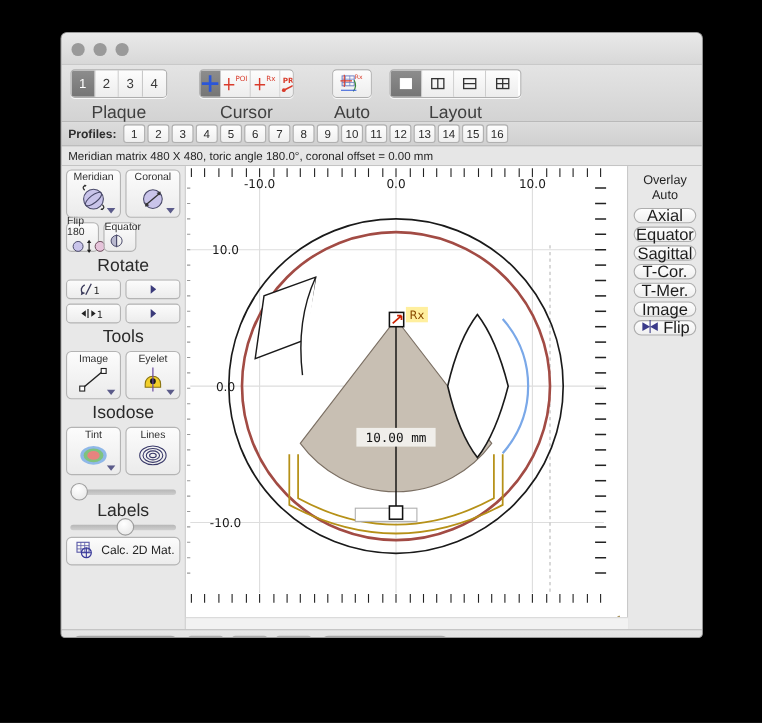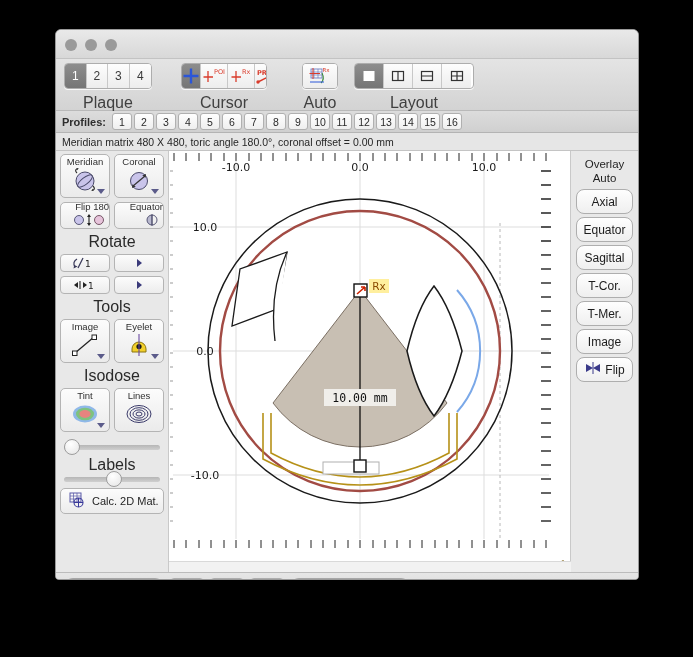--- a/index.html
+++ b/index.html
@@ -145,25 +145,25 @@
     border: 1px solid #b4b4b4;
     border-radius: 5px;
     background: linear-gradient(to bottom,#fcfcfc,#ebebeb);
     display: flex; flex-direction: column; align-items: center;
     justify-content: flex-start;
     padding-top: 2px;
     position: relative;
   }
   .bigbtn .cap { font-size: 9.5px; color: #2f2f2f; line-height: 10px; }
   .midbtn {
-    width: 50px; height: 27px;
+    width: 30px; height: 27px;
     border: 1px solid #b4b4b4;
     border-radius: 5px;
     background: linear-gradient(to bottom,#fcfcfc,#ebebeb);
-    display: flex; flex-direction: column; align-items: flex-end;
+    display: flex; flex-direction: column; align-items: flex-start;
     justify-content: center;
   }
   .midbtn .cap { font-size: 9.5px; color: #2f2f2f; line-height: 10px; }
   .sechdr {
     text-align: center; font-size: 16px; color: #2a2a2a;
     margin: 4px 0 3px 0;
   }
   .smbtn {
     width: 50px; height: 18px;
     border: 1px solid #b4b4b4; border-radius: 4px;
@@ -197,24 +197,24 @@
   #rightpanel {
     position: absolute; right: 0; top: 0;
     width: 68px; height: 421px;
     background: #e8e8e8;
     border-left: 1px solid #c9c9c9;
     padding: 6px 5px;
     text-align: center;
   }
   #overlay-title { font-size: 11.5px; color: #1f1f1f; line-height: 14px; margin-bottom: 4px; }
   .ovbtn {
-    width: 57px; height: 25px; margin: 0 auto 3px auto;
+    width: 57px; height: 14px; margin: 0 auto 3px auto;
     border: 1px solid #aeaeae; border-radius: 8px;
     background: linear-gradient(to bottom,#fefefe,#efefef);
-    font-size: 12px; color: #1c1c1c;
+    font-size: 15px; color: #1c1c1c;
     display: flex; align-items: center; justify-content: center;
     gap: 3px;
   }
 
   
   #canvas-outer {
     position: absolute; left: 113px; top: 0;
     width: 402px; height: 421px;
     background: #fff;
     border-right: 1px solid #c9c9c9;

